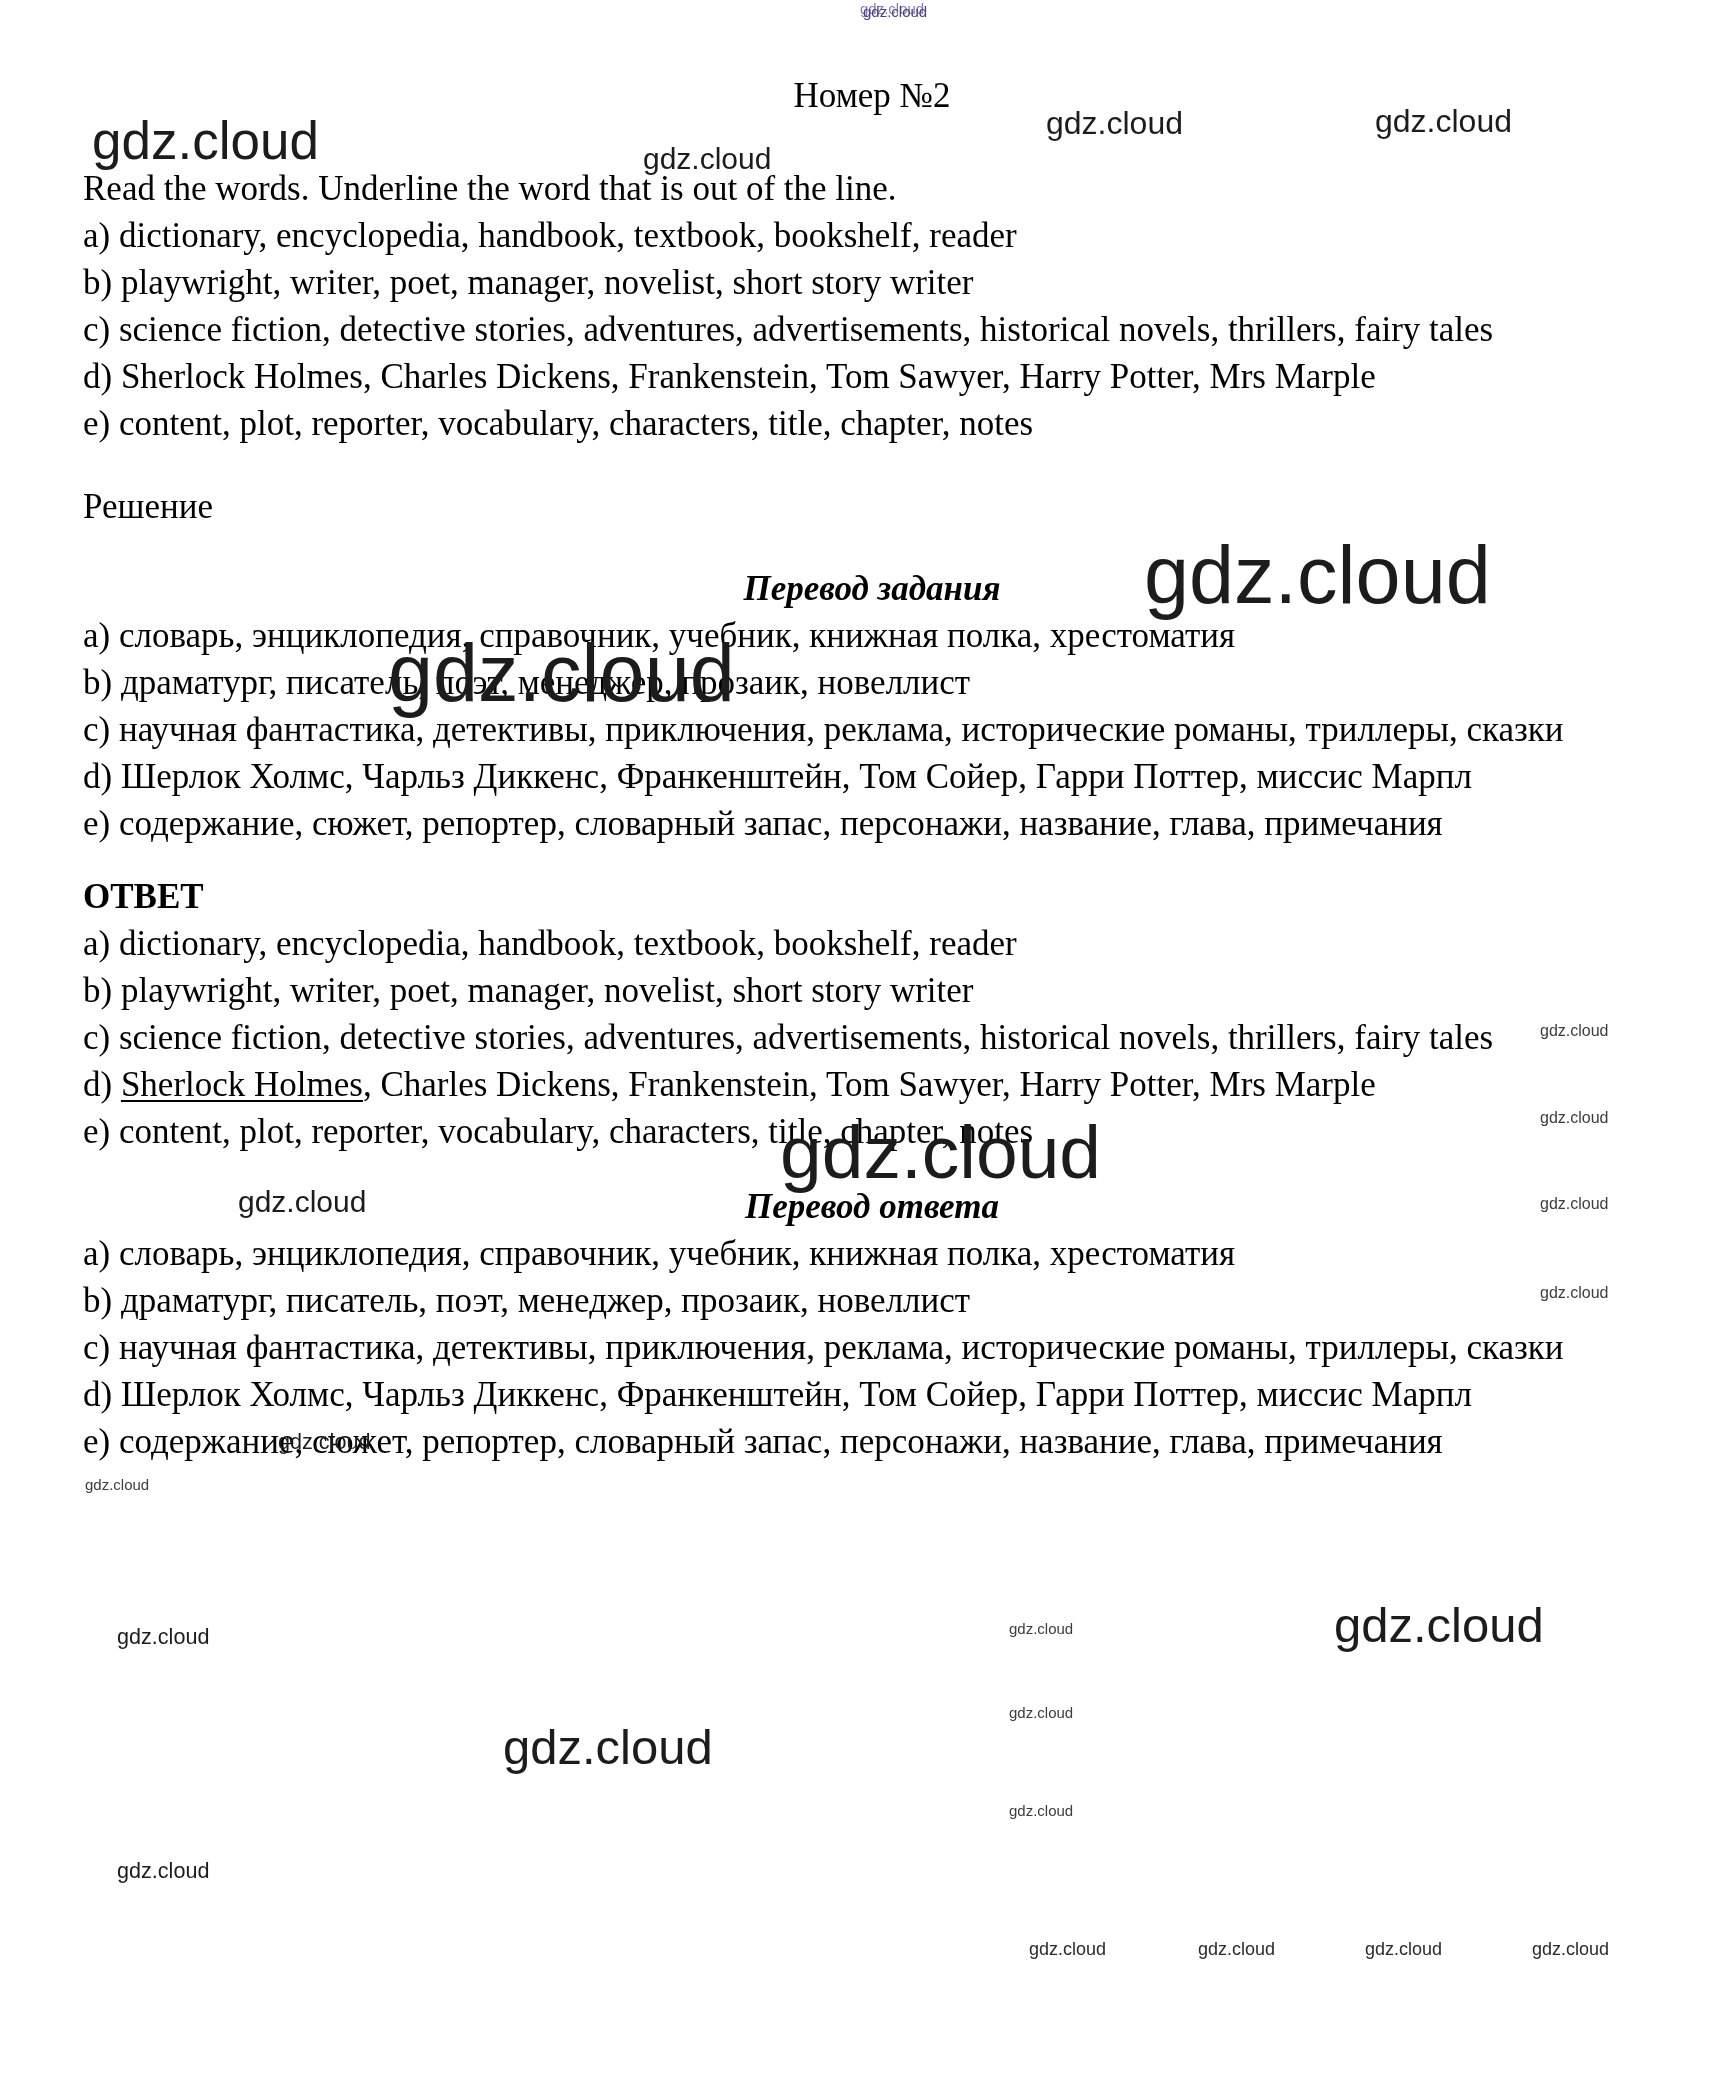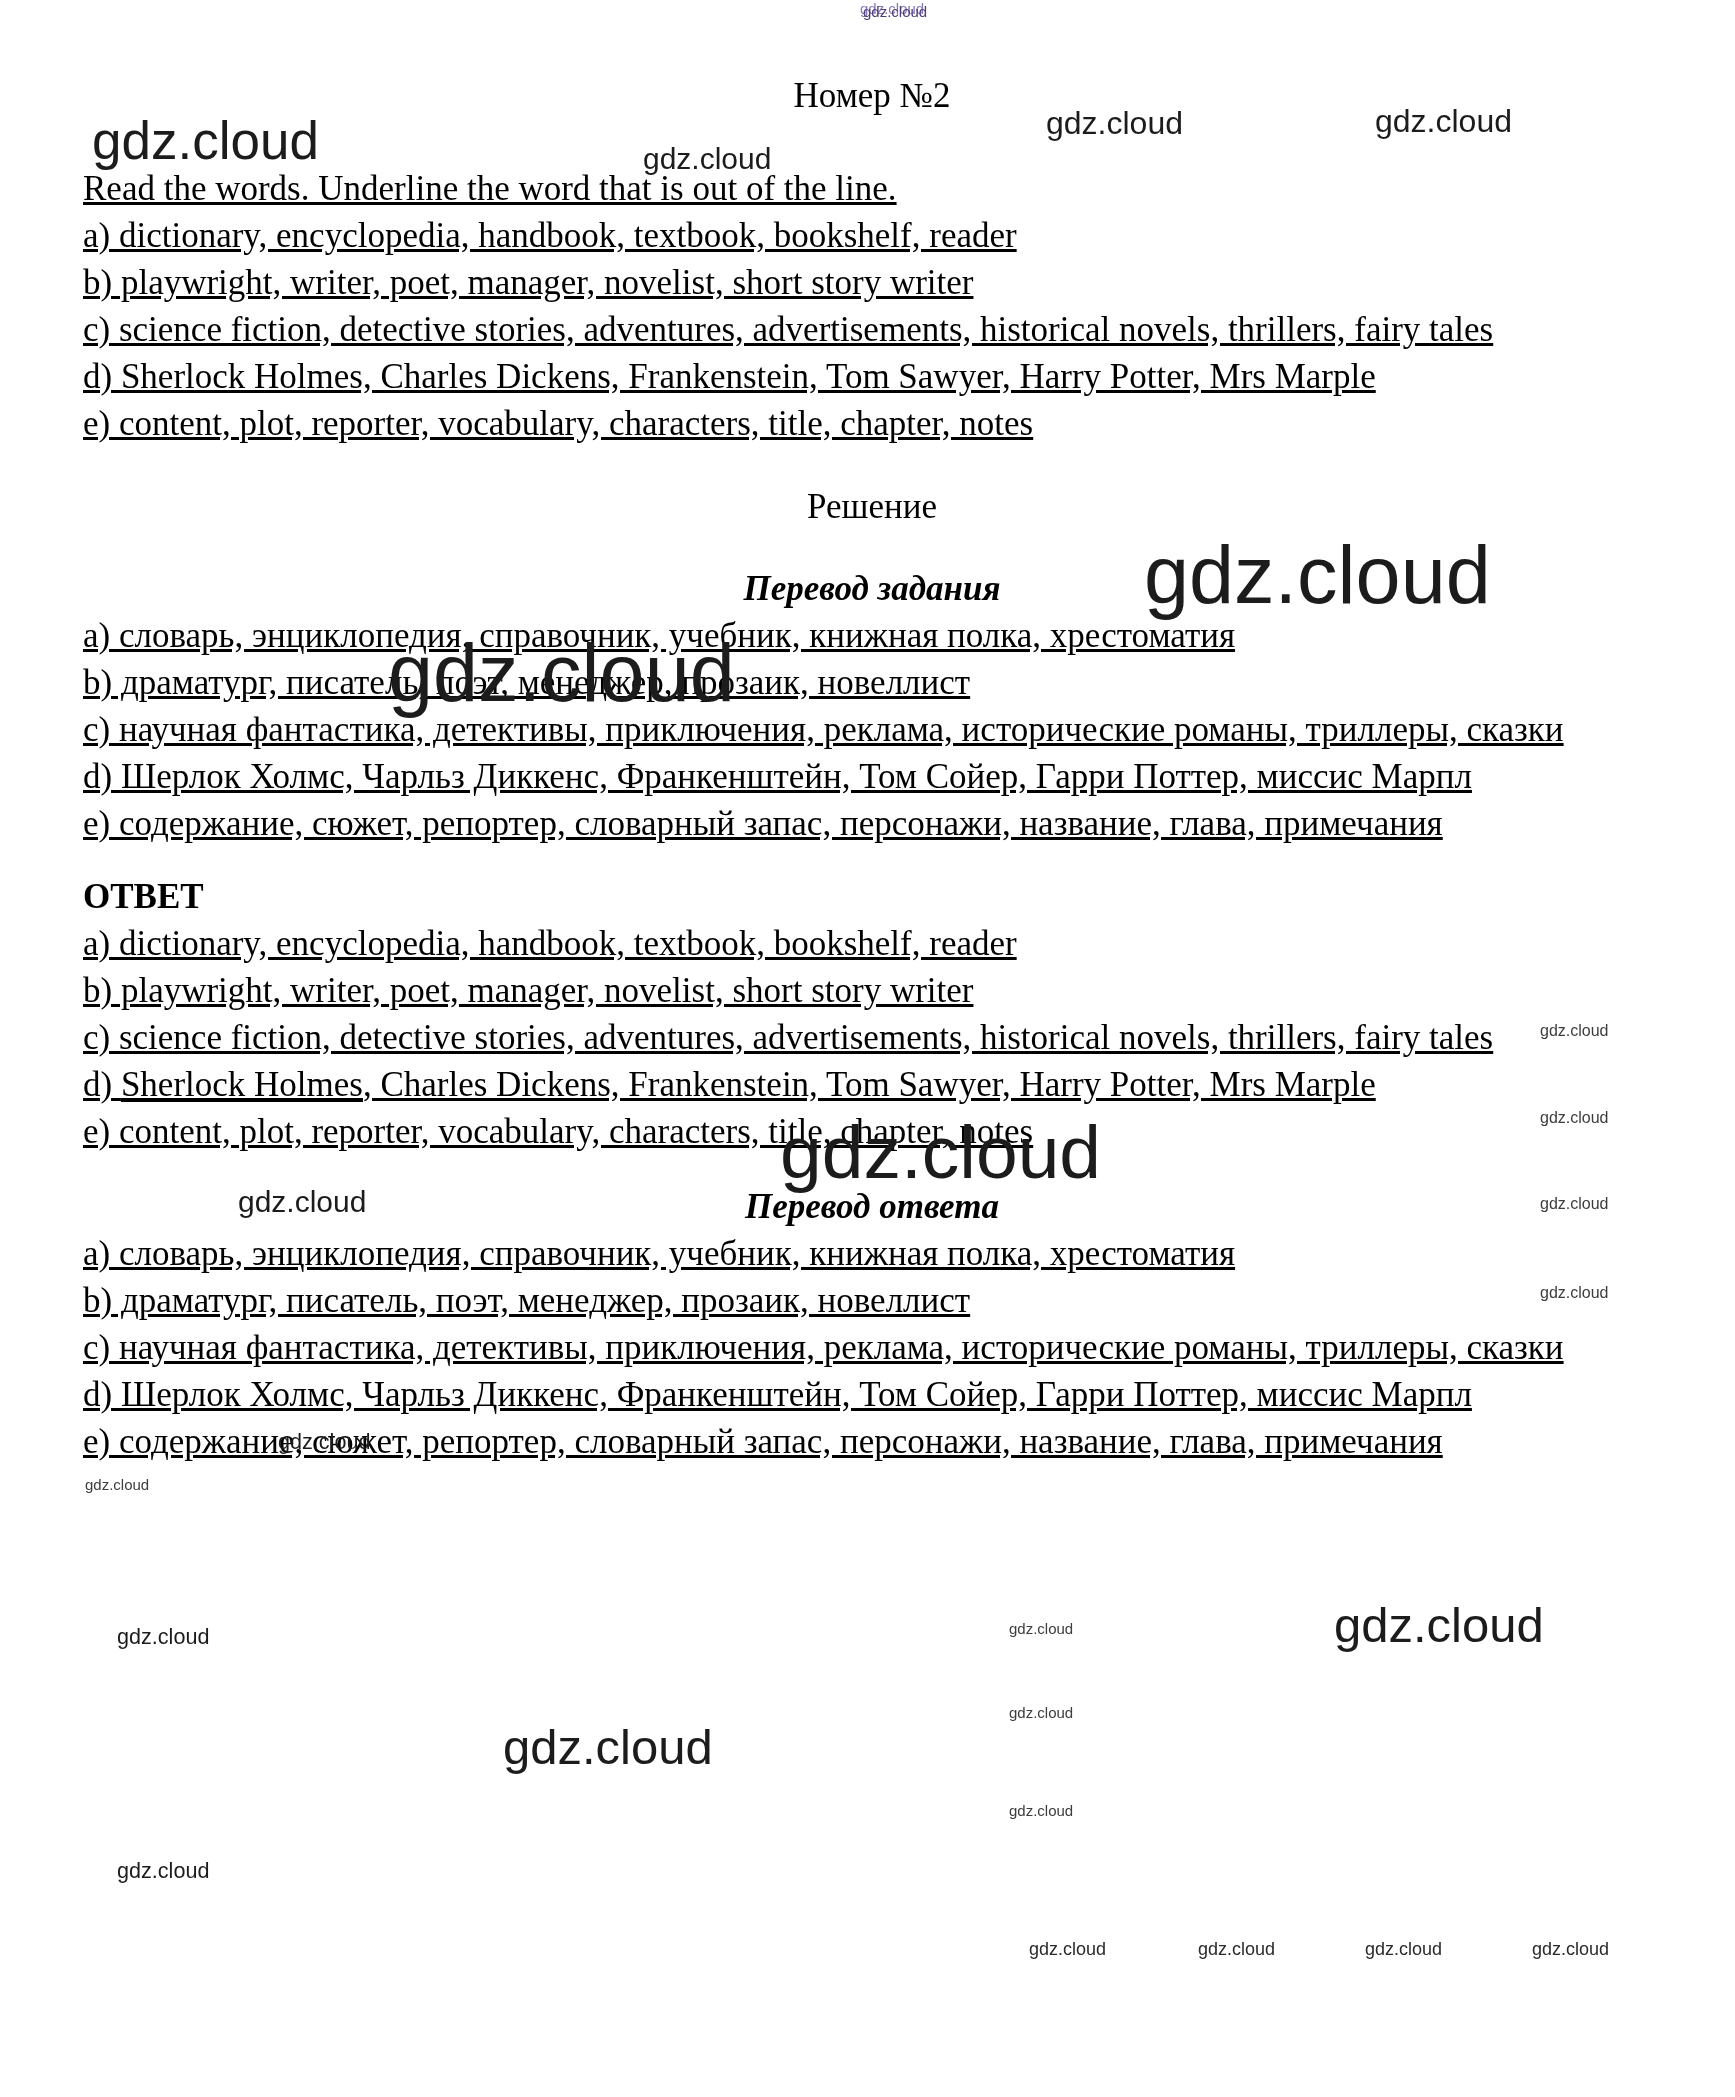--- a/index.html
+++ b/index.html
@@ -15,22 +15,22 @@
   .content{
     position:absolute;
     left:83px;top:72px;width:1578px;
     font-size:35px;line-height:47px;
   }
   .heading-num{
     text-align:center;
     font-size:35px;
     margin-bottom:46px;
   }
-  .line{display:block;text-decoration:underline;}
-  .heading-solution{text-align:center;margin-top:36px;margin-bottom:35px;}
+  .line{display:block;}
+  .heading-solution{text-align:left;margin-top:36px;margin-bottom:35px;}
   .heading-translation{font-weight:bold;font-style:italic;text-align:center;}
   .heading-answer{font-weight:bold;margin-top:26px;}
   .section-translation-answer .heading-translation{margin-top:28px;}
   .underlined{
     text-decoration:underline;
     text-decoration-thickness:2.2px;
     text-underline-offset:4.3px;
   }
   .wm{
     position:absolute;

